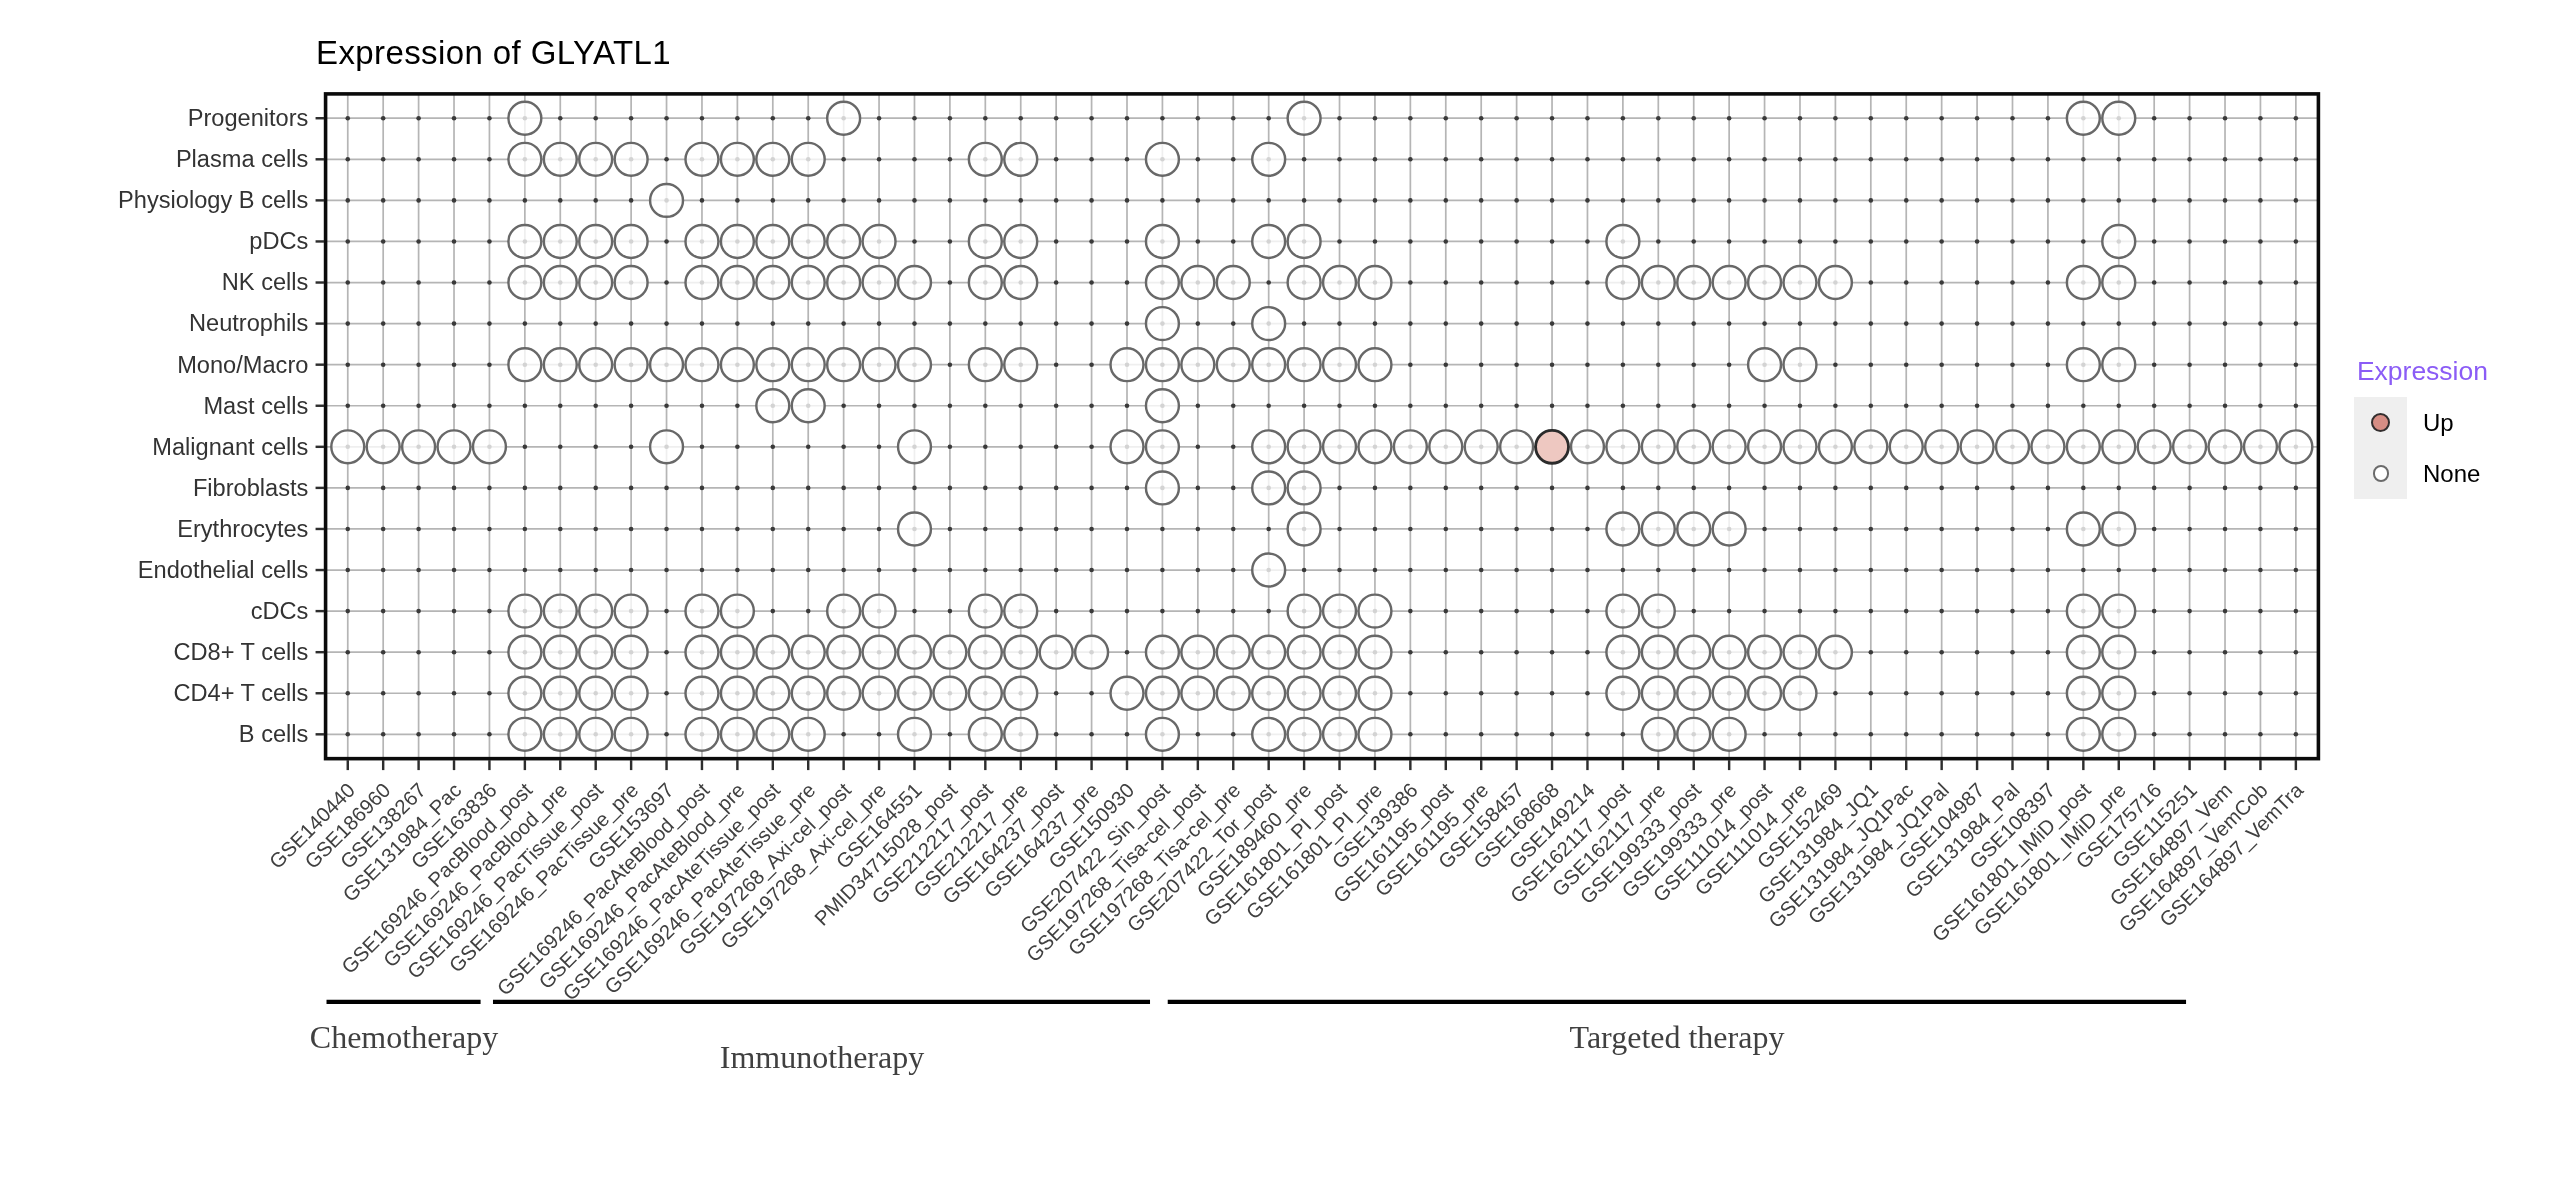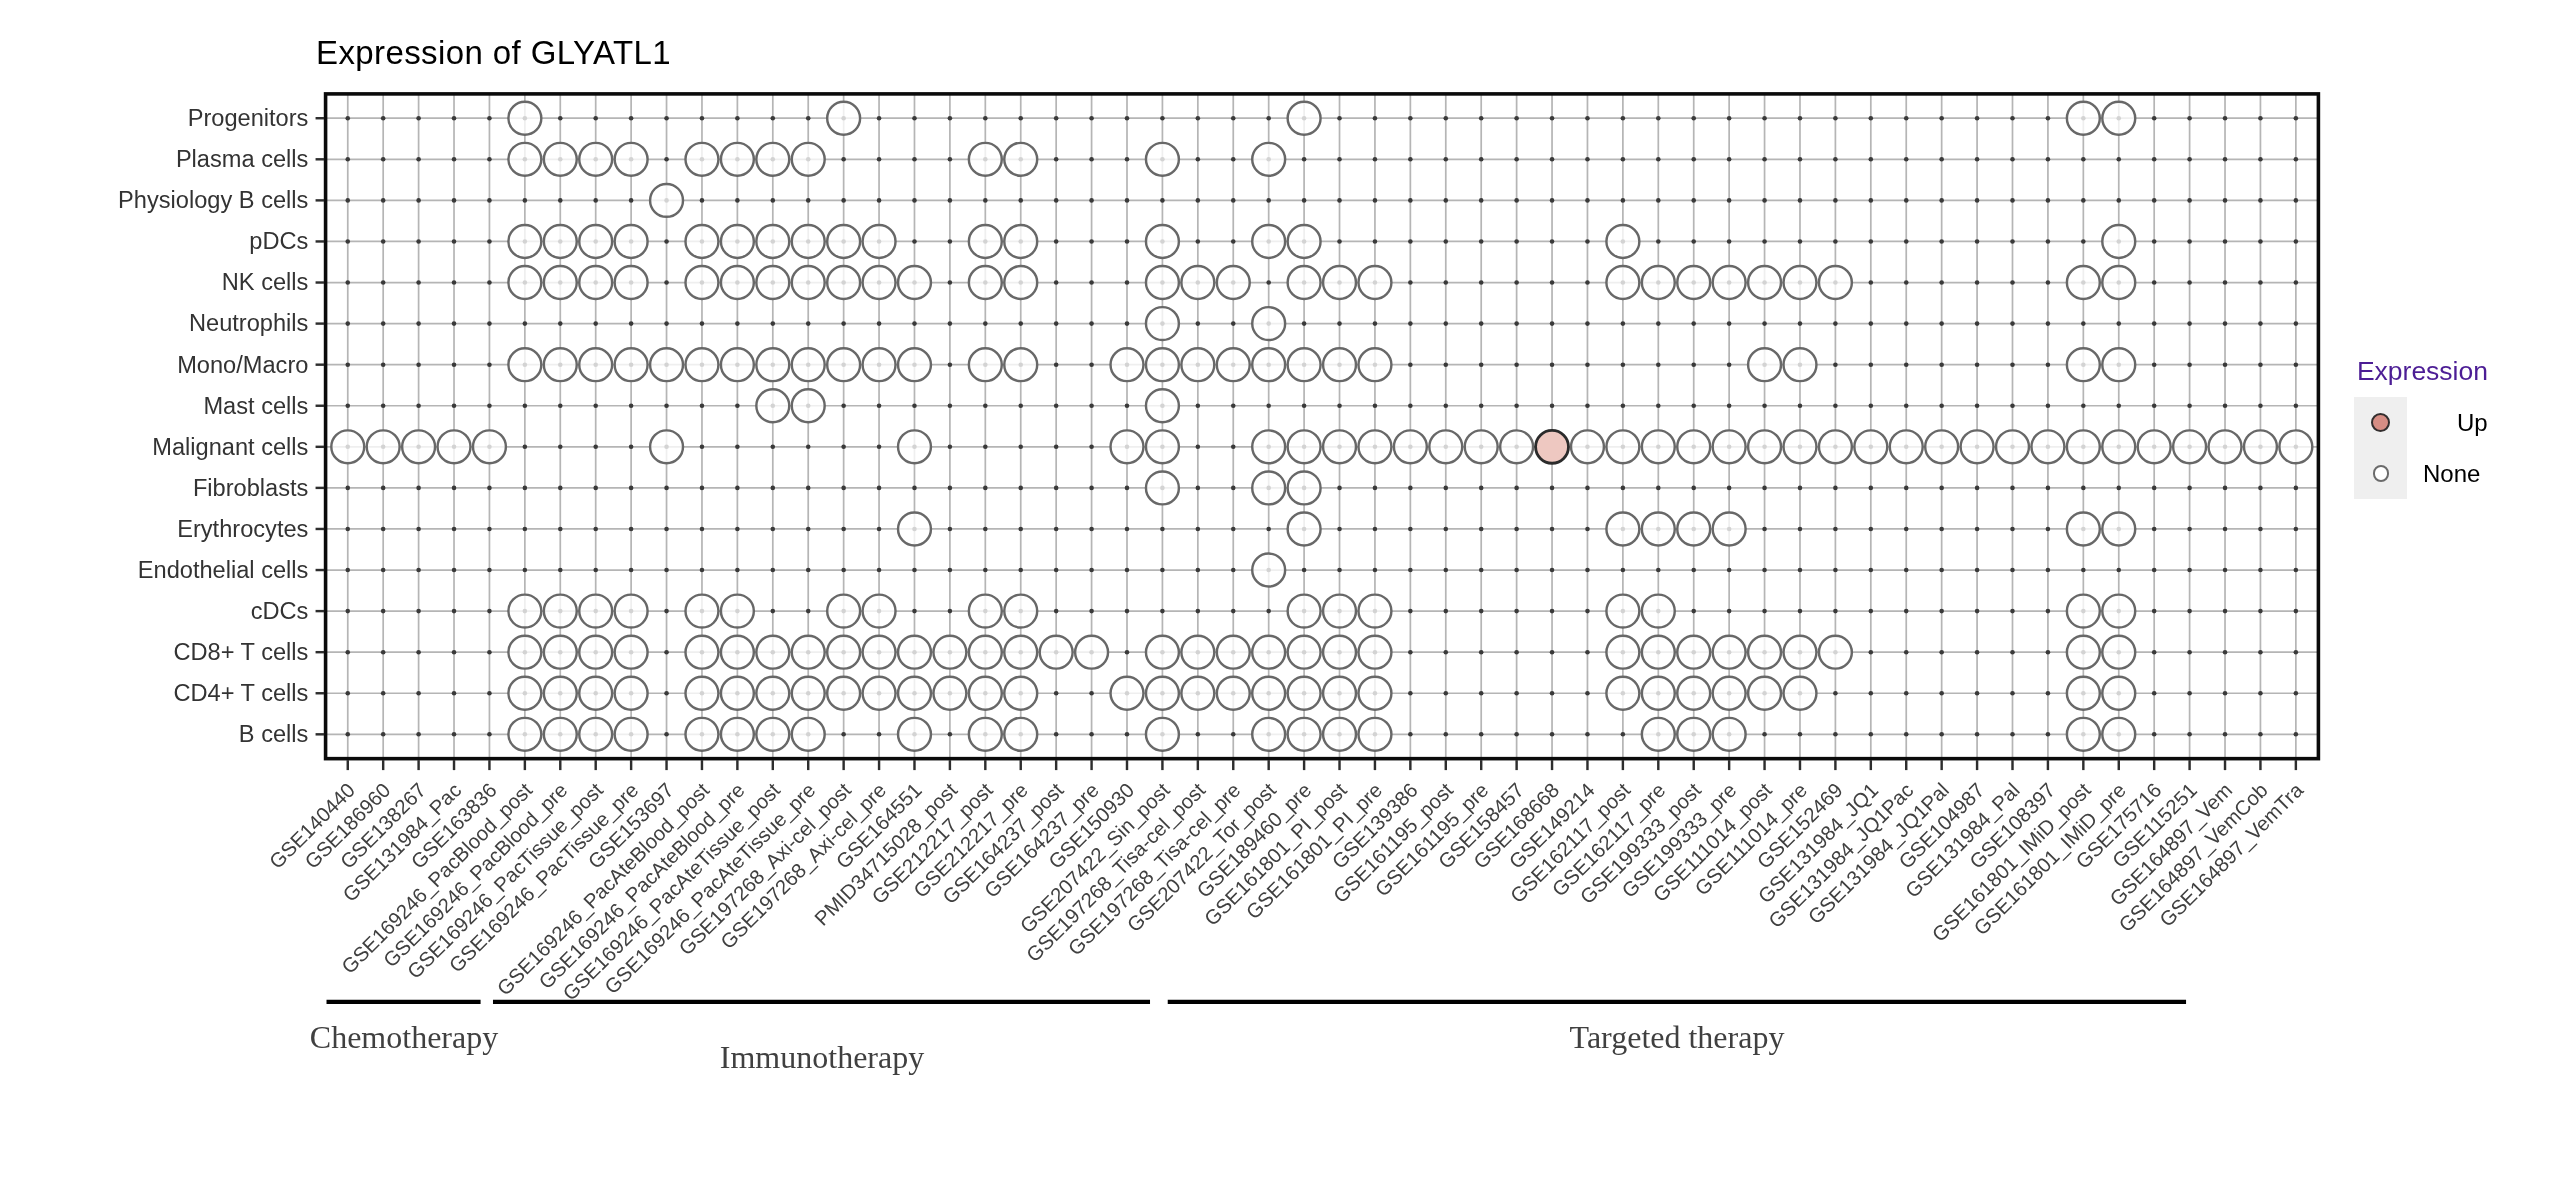--- a/index.html
+++ b/index.html
@@ -2,27 +2,27 @@
 <html style="font-size:11.4px"><head>
 <meta charset="utf-8">
 <style>
   html,body{margin:0;padding:0;background:#ffffff;}
   body{width:2576px;height:1181px;overflow:hidden;font-family:"Liberation Sans",sans-serif;}
   #stage{position:relative;width:2576px;height:1162px;background:#fff;}
   #chart-svg{position:absolute;left:0;top:0;}
   #page-title{position:absolute;left:316px;top:34px;font-size:33px;color:#000;letter-spacing:0.4px;}
   
   #legend{position:absolute;left:2354px;top:356px;}
-  #legend-title{position:absolute;left:2.9px;top:0;font-size:26.5px;color:#4c1d95;}
+  #legend-title{position:absolute;left:2.9px;top:0;font-size:26.5px;color:#8b5cf6;}
   #legend-keybox{position:absolute;left:0px;top:41px;width:53px;height:102px;background:#efefef;}
   .legend-dot{position:absolute;border-radius:50%;box-sizing:border-box;}
   #legend-dot-up{left:17px;top:57px;width:19.3px;height:19.3px;background:#d68d84;border:2.9px solid #332e2e;}
   #legend-dot-none{left:18.6px;top:109px;width:16.5px;height:16.5px;background:#ffffff;border:2.1px solid #6b6b6b;}
   .legend-item-label{position:absolute;left:69px;font-size:24px;color:#000;}
-  #legend-label-up{top:53px;margin-left:34px;}
+  #legend-label-up{top:53px;}
   #legend-label-none{top:104px;text-align:right;}
   
   .group-label{position:absolute;transform:translateX(-50%);font-family:"Liberation Serif",serif;font-size:32px;color:#404040;white-space:nowrap;}
 </style>
 </head>
 <body>
 
 <div id="stage">
   <div id="page-title">Expression of GLYATL1</div>
 

